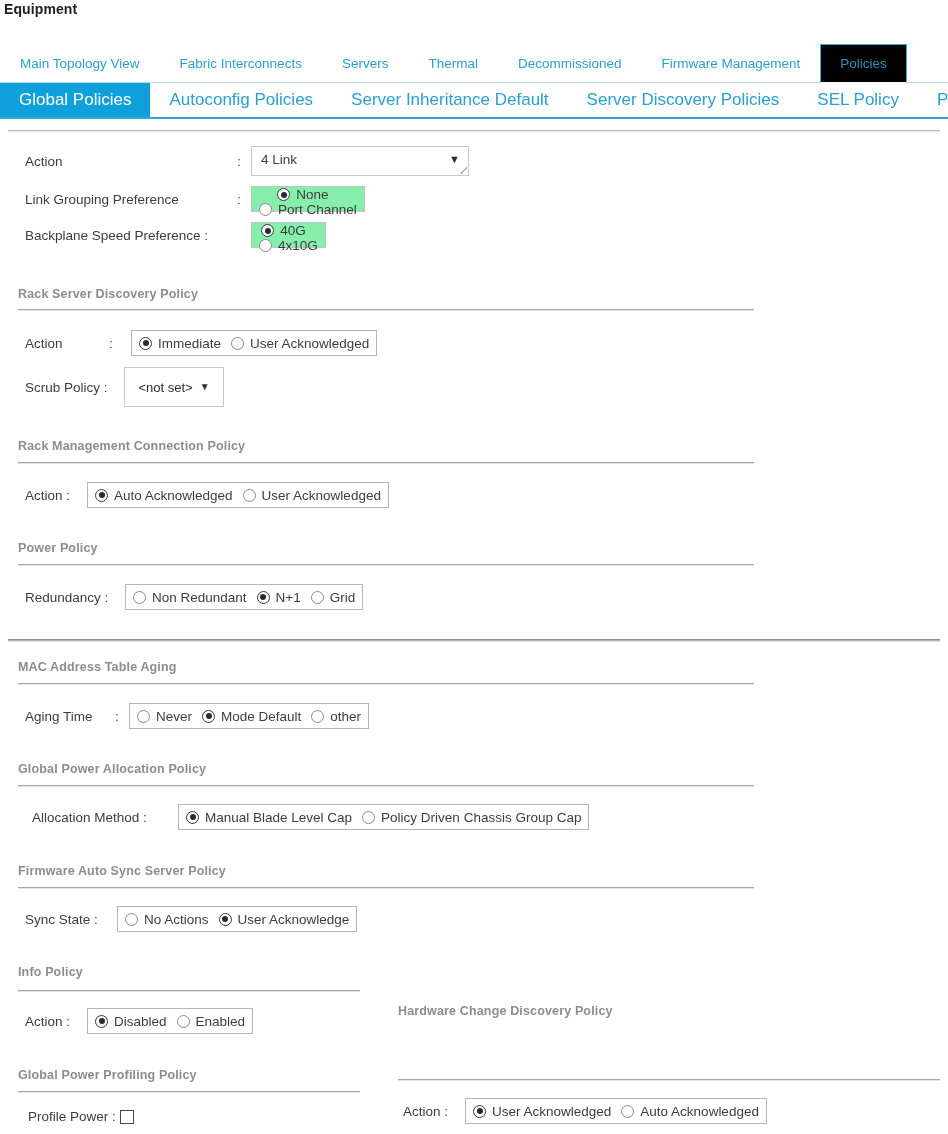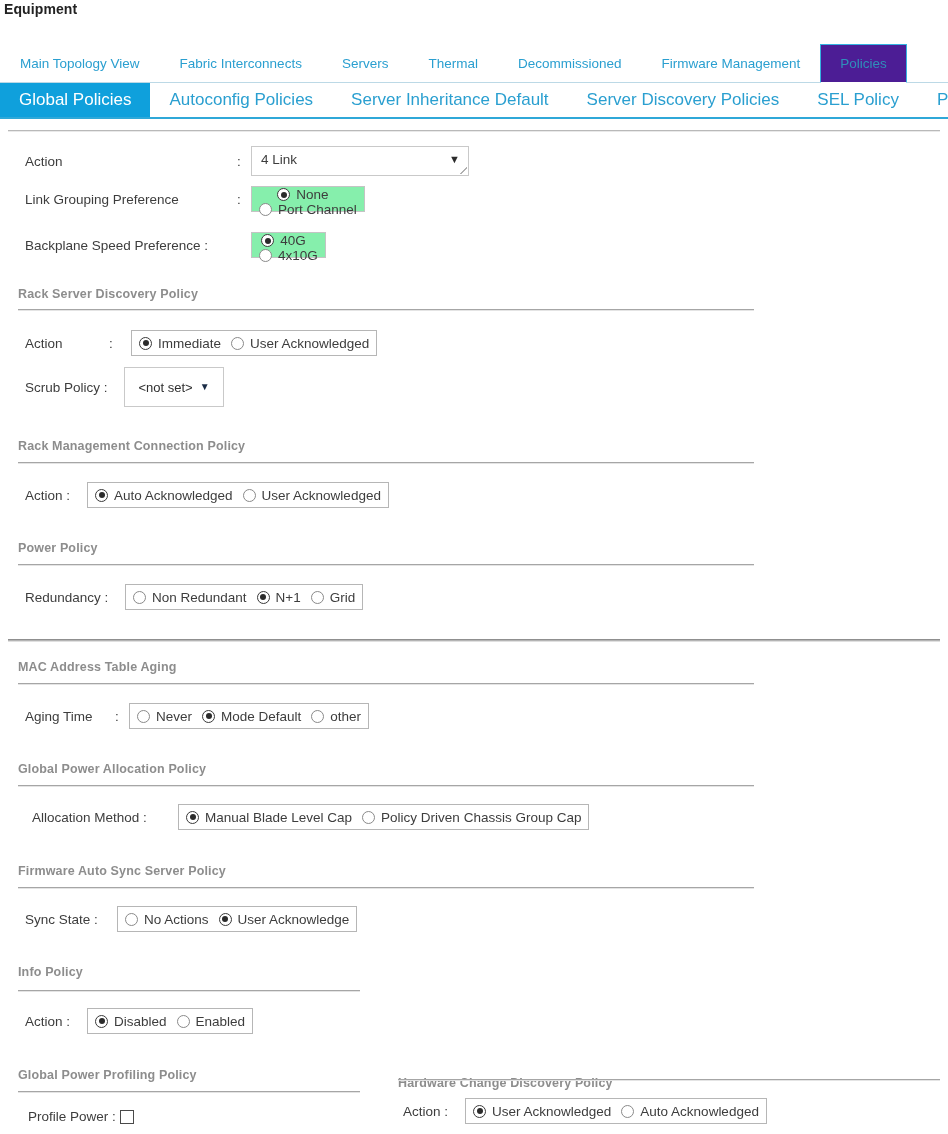--- a/index.html
+++ b/index.html
@@ -30,21 +30,21 @@
     padding: 0 19px;
     font-size: 13.5px; color: #2a9fd0;
     white-space: nowrap;
     border: 1px solid transparent;
     border-bottom: none;
     position: relative;
     cursor: pointer;
   }
   .tab.active {
     color: #2f8fba;
-    background: #4c1d95;
+    background: #000000;
     border: 1px solid #35b2e0;
     border-bottom: 1px solid #ffffff;
     margin-bottom: -1px;
     z-index: 3;
   }
 
   
   .subtabbar {
     position: absolute; left: 0; top: 83px; width: 948px; height: 36px;
     display: flex; align-items: stretch;
@@ -226,21 +226,21 @@
         <span class="radio-dot"></span>
         <span>None</span>
       </label>
       <label class="radio-item">
         <span class="radio-dot"></span>
         <span>Port Channel</span>
       </label>
     </div>
   </div>
 
-  <div class="row" style="left:25px; top:232px;">
+  <div class="row" style="left:25px; top:222px;">
     <span class="lbl" style="width:226px;">Backplane Speed Preference :</span>
     <div class="radiogroup shaded">
       <label class="radio-item checked">
         <span class="radio-dot"></span>
         <span>40G</span>
       </label>
       <label class="radio-item">
         <span class="radio-dot"></span>
         <span>4x10G</span>
       </label>
@@ -387,21 +387,21 @@
   </div>
 
   <div class="sect-title" style="left:18px; top:1068px;">Global Power Profiling Policy</div>
   <div class="sect-rule" style="left:18px; top:1091px; width:342px;"></div>
 
   <div class="row" style="left:28px; top:1109px;">
     <span class="lbl" style="width:92px;">Profile Power :</span>
     <span class="checkbox"></span>
   </div>
 
-  <div class="sect-title" style="left:398px; top:1076px;">Hardware Change Discovery Policy</div>
+  <div class="sect-title" style="left:398px; top:1004px;">Hardware Change Discovery Policy</div>
   <div class="sect-rule" style="left:398px; top:1079px; width:542px;"></div>
 
   <div class="row" style="left:403px; top:1098px;">
     <span class="lbl" style="width:62px;">Action :</span>
     <div class="radiogroup">
       <label class="radio-item checked">
         <span class="radio-dot"></span>
         <span>User Acknowledged</span>
       </label>
       <label class="radio-item">

